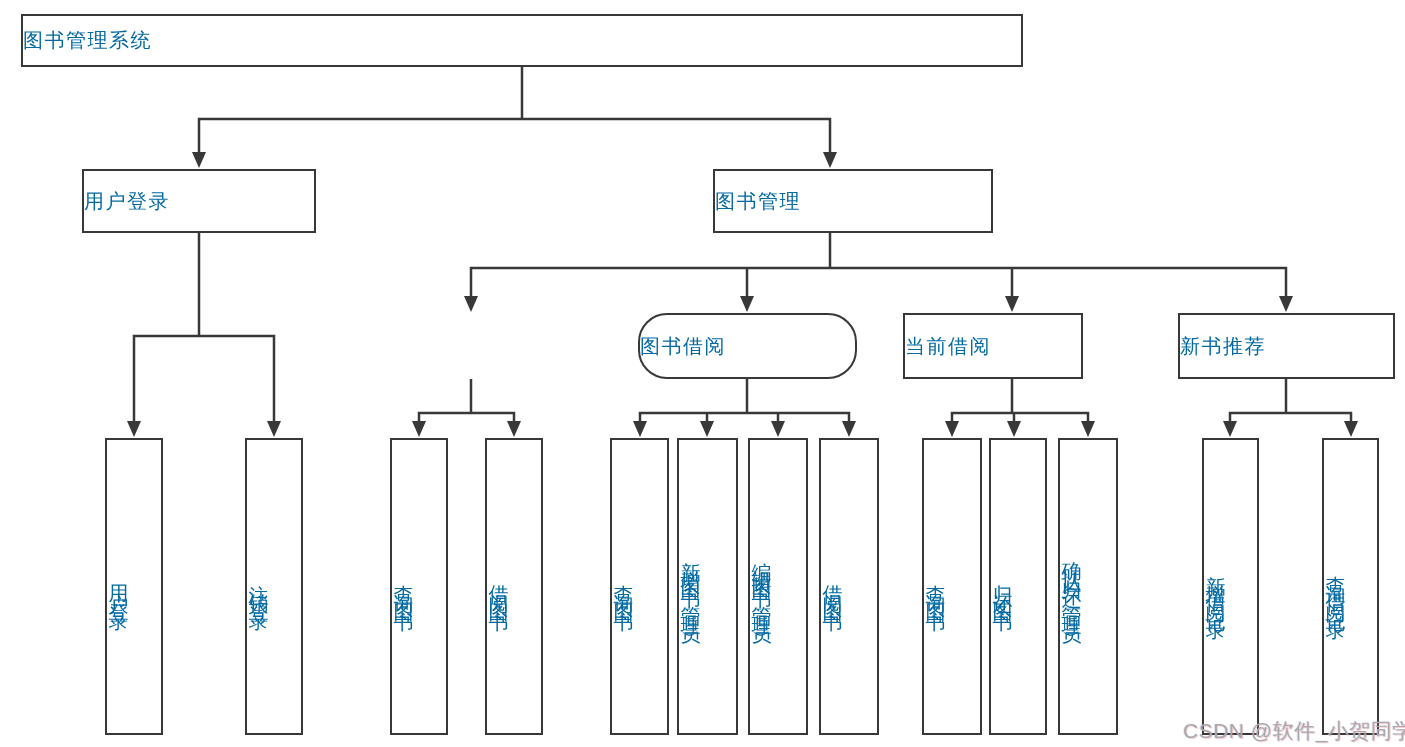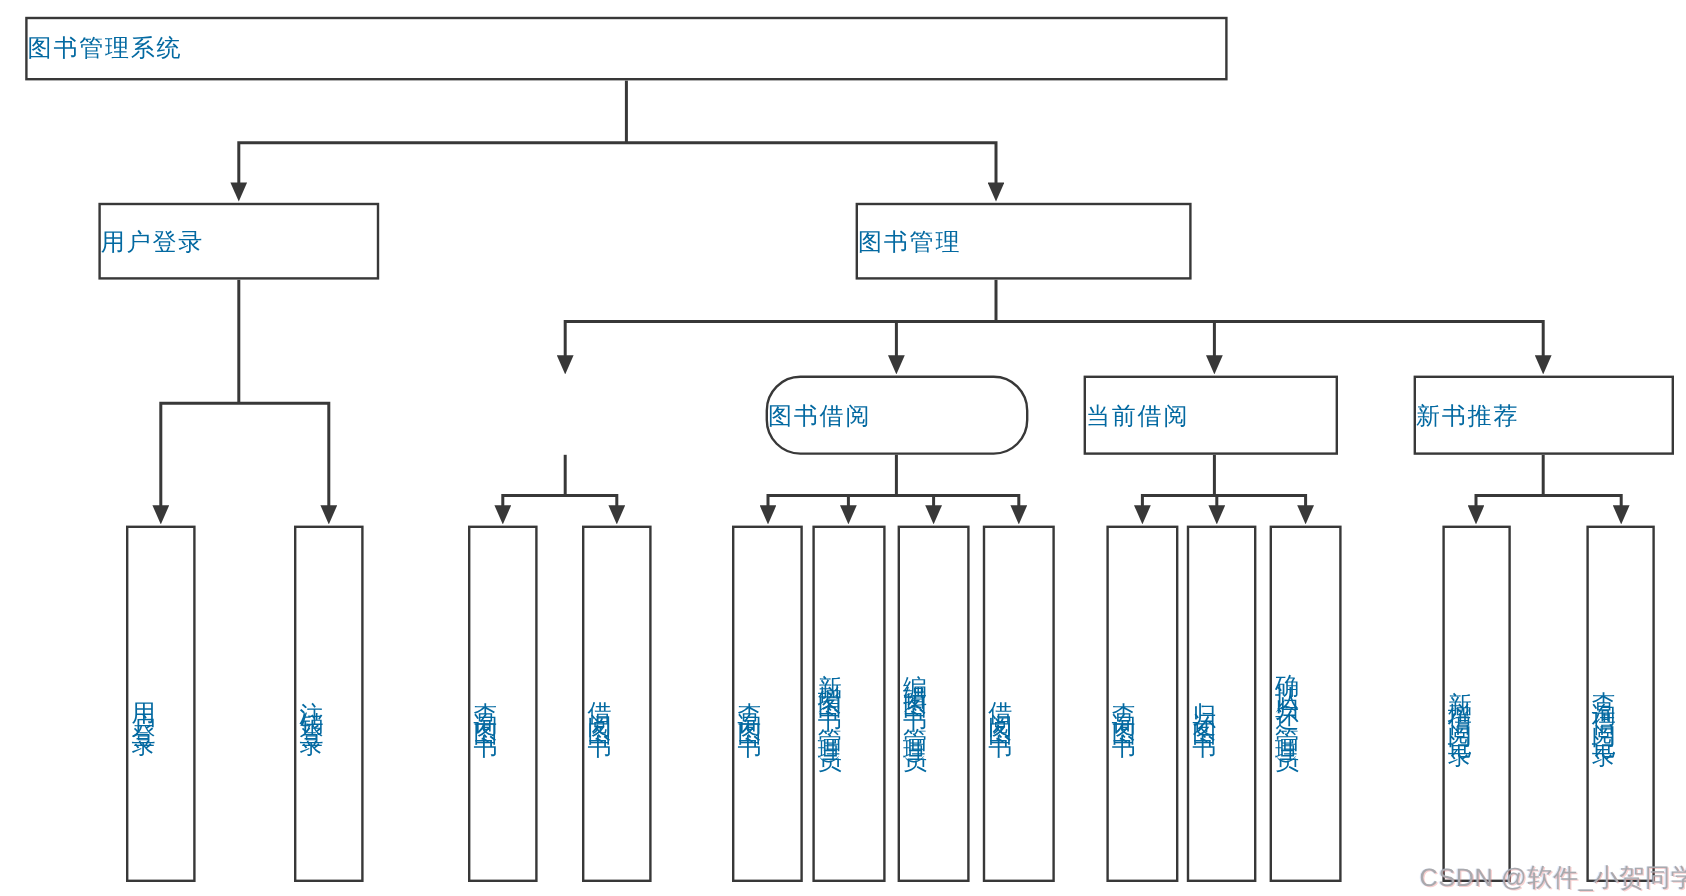--- a/index.html
+++ b/index.html
@@ -30,21 +30,21 @@
     white-space:nowrap;
   }
   
   .n-root { left:21px;  top:14px;  width:1002px; height:53px; }
   
   .n-l2a  { left:82px;  top:169px; width:234px;  height:64px; }
   .n-l2b  { left:713px; top:169px; width:280px;  height:64px; }
   
   .n-l3a  { left:362px;  top:313px; width:219px; height:66px; }
   .n-l3b  { left:638px;  top:313px; width:219px; height:66px;border-radius:29px; }
-  .n-l3c  { left:903px;  top:313px; width:212px; height:66px; }
+  .n-l3c  { left:903px;  top:313px; width:180px; height:66px; }
   .n-l3d  { left:1178px; top:313px; width:217px; height:66px; }
   
   .leaf { top:438px; height:297px; }
   .n-f1  { left:105px;  width:58px; }
   .n-f2  { left:245px;  width:58px; }
   .n-f3  { left:390px;  width:58px; }
   .n-f4  { left:485px;  width:58px; }
   .n-f5  { left:610px;  width:59px; }
   .n-f6  { left:677px;  width:61px; }
   .n-f7  { left:748px;  width:60px; }

